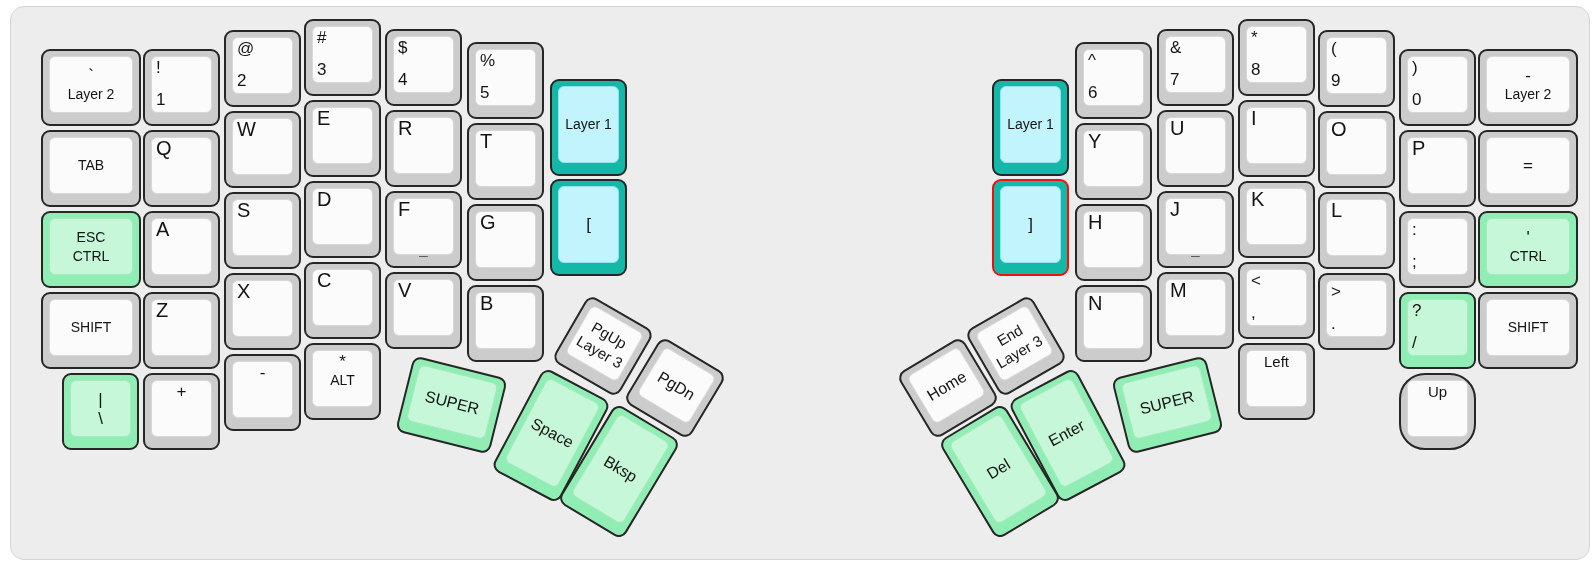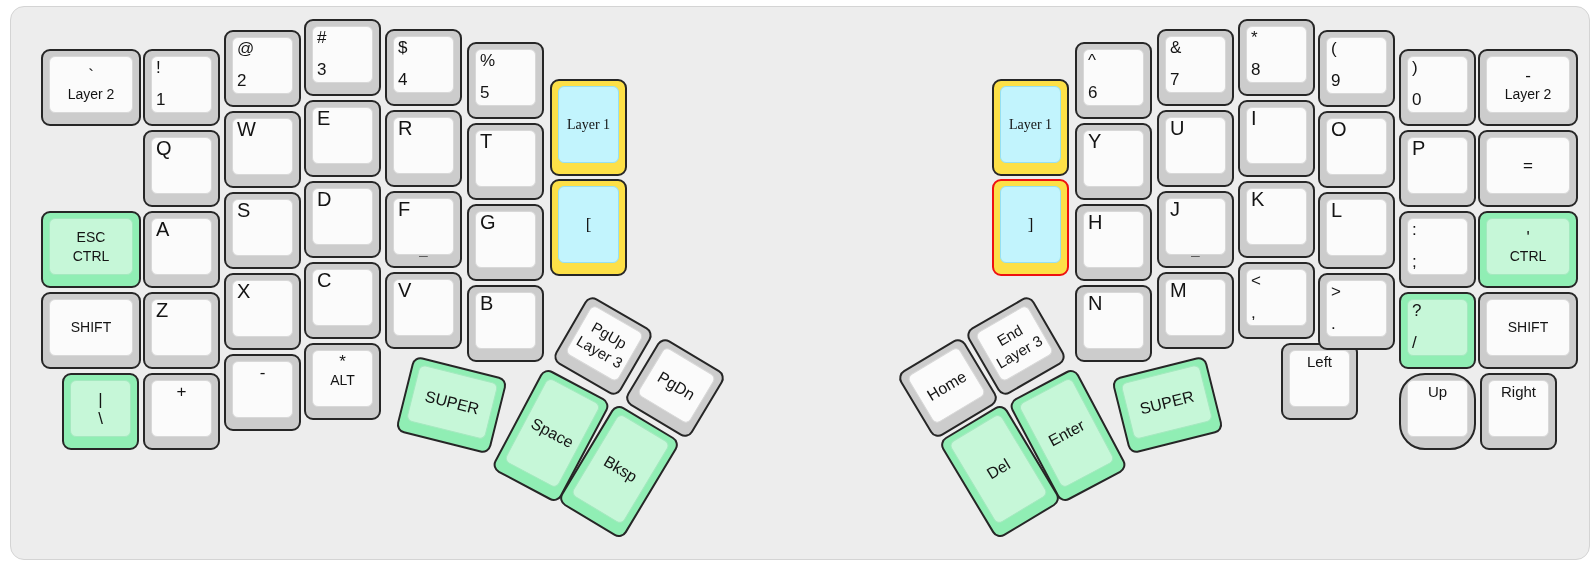--- a/index.html
+++ b/index.html
@@ -4,21 +4,21 @@
 <style>
   html,body{margin:0;padding:0;background:#ffffff;width:1596px;height:567px;overflow:hidden;
     font-family:"Liberation Sans","DejaVu Sans",sans-serif;color:#141414;}
   #board{position:absolute;left:10px;top:6px;width:1578px;height:552px;background:#ededed;
     border:1px solid #d4d4d4;border-radius:14px;}
   .key{position:absolute;box-sizing:border-box;border:2px solid #262626;border-radius:9px;}
   .key .top{position:absolute;left:6px;right:6px;top:5px;bottom:11px;border-radius:6px;
     border:1px solid rgba(0,0,0,0.10);}
   .kw{background:#cccccc;}       .kw .top{background:#fbfbfb;border-color:#d8d8d8;}
   .kg{background:#90eeb4;}       .kg .top{background:#c6f7d8;border-color:#a4e9bf;}
-  .kb{background:#fde047;font-family:Liberation Serif, serif;}       .kb .top{background:#c2f4fd;border-color:#96e0f2;}
+  .kb{background:#14b8a6;}       .kb .top{background:#c2f4fd;border-color:#96e0f2;}
   .sel{border-color:#ee1111;}
   .leg{position:absolute;display:flex;flex-direction:column;}
   .ln{font-size:14px;line-height:19px;white-space:pre;}
   .ln.g{font-size:17px;}
   .ln.bigg{font-size:20px;}
   .tl{top:1px;left:4px;align-items:flex-start;}
   .bl{bottom:3px;left:4px;align-items:flex-start;}
   .tc{top:1px;left:0;right:0;align-items:center;text-align:center;}
   .cc{top:0;bottom:0;left:0;right:0;justify-content:center;align-items:center;text-align:center;}
   .bc{bottom:-4px;left:0;right:0;align-items:center;text-align:center;}
@@ -29,20 +29,27 @@
 
 <div id="board">
     <div class="key kw" style="left: 30px; top: 42px; width: 100px; height: 77px;">
       <div class="top">
         <div class="leg cc">
           <span class="ln g">`</span>
           <span class="ln">Layer 2</span>
         </div>
       </div>
     </div>
+    <div class="key kw" style="left: 30px; top: 123px; width: 100px; height: 77px;">
+      <div class="top">
+        <div class="leg cc">
+          <span class="ln">TAB</span>
+        </div>
+      </div>
+    </div>
     <div class="key kg" style="left: 30px; top: 204px; width: 100px; height: 77px;">
       <div class="top">
         <div class="leg cc">
           <span class="ln">ESC</span>
           <span class="ln">CTRL</span>
         </div>
       </div>
     </div>
     <div class="key kw" style="left: 30px; top: 285px; width: 100px; height: 77px;">
       <div class="top">
@@ -381,21 +388,21 @@
     <div class="key kw" style="left: 1227px; top: 255px; width: 77px; height: 77px;">
       <div class="top">
         <div class="leg tl">
           <span class="ln g">&lt;</span>
         </div>
         <div class="leg bl">
           <span class="ln g">,</span>
         </div>
       </div>
     </div>
-    <div class="key kw" style="left: 1227px; top: 336px; width: 77px; height: 77px; margin-left: 43px;">
+    <div class="key kw" style="left: 1227px; top: 336px; width: 77px; height: 77px;">
       <div class="top">
         <div class="leg tc">
           <span class="ln" style="font-size: 15px;">Left</span>
         </div>
       </div>
     </div>
     <div class="key kw" style="left: 1307px; top: 23px; width: 77px; height: 77px;">
       <div class="top">
         <div class="leg tl">
           <span class="ln g">(</span>
@@ -493,27 +500,20 @@
         <div class="leg cc">
           <span class="ln g">'</span>
           <span class="ln">CTRL</span>
         </div>
       </div>
     </div>
     <div class="key kw" style="left: 1467px; top: 285px; width: 100px; height: 77px;">
       <div class="top">
         <div class="leg cc">
           <span class="ln">SHIFT</span>
-        </div>
-      </div>
-    </div>
-    <div class="key kw" style="left: 1469px; top: 366px; width: 77px; height: 77px;">
-      <div class="top">
-        <div class="leg tc">
-          <span class="ln" style="font-size: 15px;">Right</span>
         </div>
       </div>
     </div>
     <div class="key kb" style="left: 981px; top: 72px; width: 77px; height: 97px;">
       <div class="top">
         <div class="leg cc">
           <span class="ln">Layer 1</span>
         </div>
       </div>
     </div>

